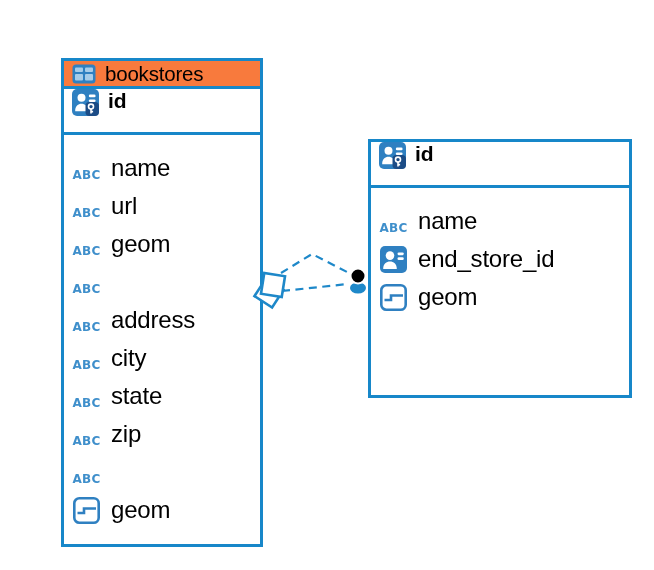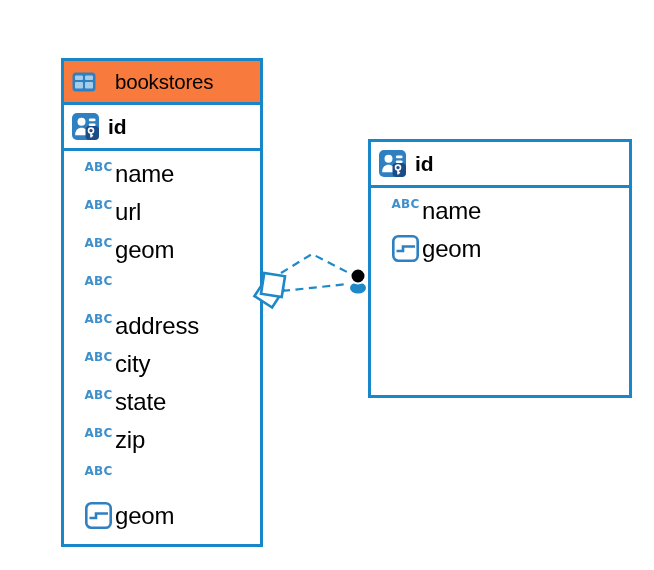--- a/index.html
+++ b/index.html
@@ -5,38 +5,38 @@
   html,body { margin:0; padding:0; background:#ffffff; }
   .canvas {
     position:relative; width:654px; height:570px; background:#ffffff;
     font-family:"Liberation Sans", sans-serif; overflow:hidden;
   }
   .erd-table {
     position:absolute; background:#ffffff;
     border:3px solid var(--table-border); box-sizing:border-box; z-index:1;
   }
   .thead {
-    display:flex; align-items:center; gap:19px; padding-left:8px;
+    display:flex; align-items:center; gap:9px; padding-left:8px;
     border-bottom:3px solid var(--table-border); box-sizing:border-box;
-    height:44px;
+    height:28px;
   }
   .thead.orange { background:var(--bookstores-header-bg); }
   .thead.gray   { background:var(--routes-header-bg); }
   .ttitle {
     font-size:20.5px; color:#000; letter-spacing:-0.2px; white-space:nowrap;
   }
   .pkrow {
-    display:flex; align-items:center; gap:9px; padding-left:6px;
+    display:flex; gap:9px; padding-left:6px;
     border-bottom:3px solid var(--table-border); box-sizing:border-box;
     height:46px; background:#fff;
   }
   .pkname { font-size:21px; font-weight:bold; color:#000; }
   .tbody { padding-top:9px; }
   .crow {
-    display:flex; align-items:flex-start; padding-left:18px; height:38px;
+    display:flex; align-items:flex-end; gap:8px; padding-left:6px; height:38px;
   }
   .cname { font-size:24px; color:#000; letter-spacing:-0.2px; white-space:nowrap; }
   .abc {
     width:33px; text-align:center; flex:none;
     font-size:12px; font-weight:800; letter-spacing:0.2px;
     color:var(--abc-blue); font-family:"DejaVu Sans", sans-serif;
   }
   .micon { width:33px; display:flex; justify-content:center; flex:none; }
   .tbl-icon { display:flex; flex:none; }
   .pk-icon  { display:flex; flex:none; margin-left:2px; }
@@ -163,20 +163,34 @@
       <span class="pkname">id</span>
     </div>
     <div class="tbody">
   <div class="crow">
     <span class="abc">ABC</span>
 
     <span class="cname">name</span>
   </div>
 
 
+  <div class="crow">
+
+    <span class="micon">
+      <svg width="27" height="27" viewBox="0 0 27 27">
+        <rect width="27" height="27" rx="5" fill="var(--icon-blue)"></rect>
+        <circle cx="10" cy="9.6" r="4.3" fill="#fff"></circle>
+        <path d="M3.2 22.6 c0-4.7 3.3-7.2 6.8-7.2 s6.8 2.5 6.8 7.2 v0.4 h-13.6 z" fill="#fff"></path>
+        <rect x="17.5" y="6.5" width="6.3" height="2.7" rx="1.35" fill="#fff"></rect>
+        <rect x="17.5" y="11.3" width="6.3" height="2.7" rx="1.35" fill="#fff"></rect>
+      </svg>
+    </span>
+
+    <span class="cname">end_store_id</span>
+  </div>
 
   <div class="crow">
 
     <span class="micon">
       <svg width="27" height="27" viewBox="0 0 27 27">
         <rect x="1.3" y="1.3" width="24.4" height="24.4" rx="5" fill="#fff" stroke="var(--icon-blue)" stroke-width="2.6"></rect>
         <path d="M4.5,16 H11 V11.5 H23" stroke="var(--icon-blue)" stroke-width="2.6" fill="none"></path>
       </svg>
     </span>
     <span class="cname">geom</span>

